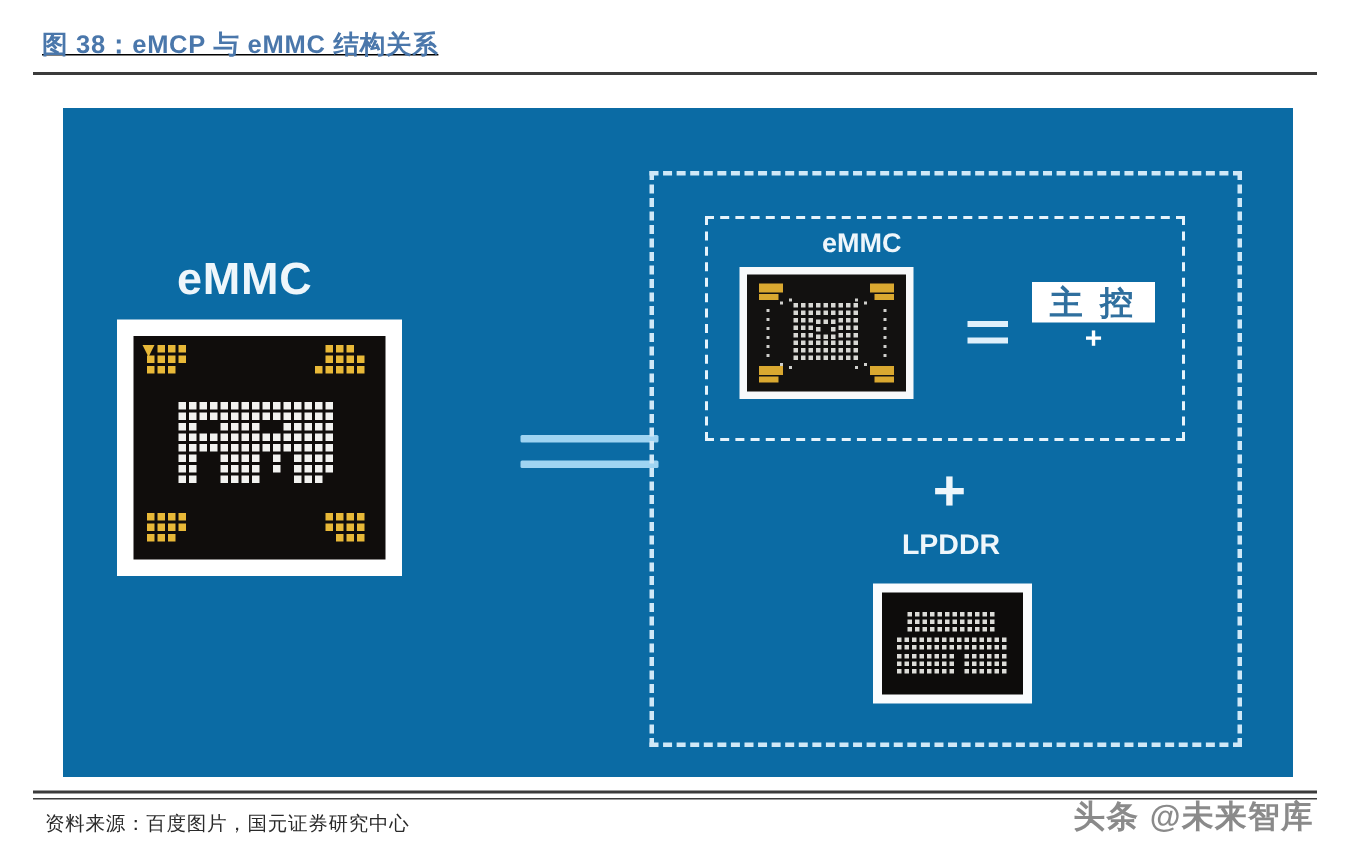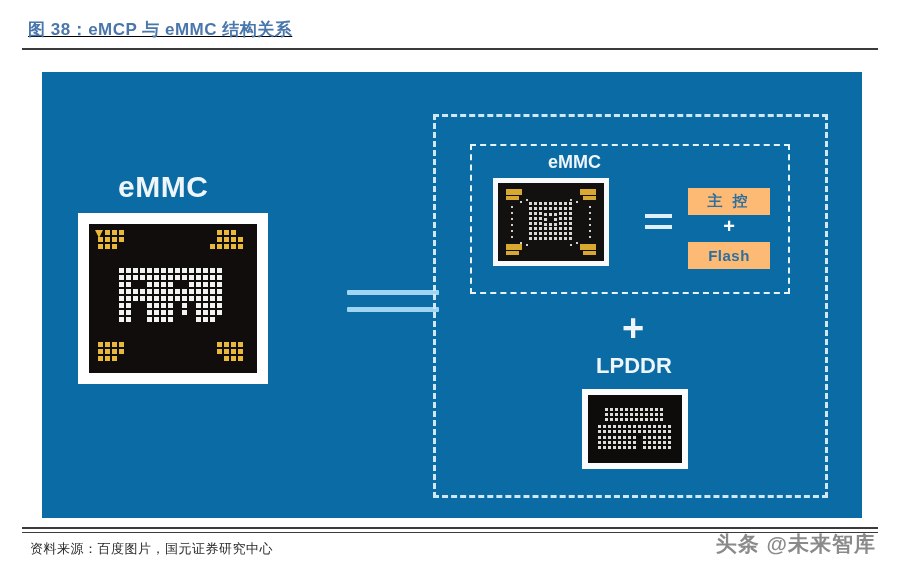--- a/index.html
+++ b/index.html
@@ -156,28 +156,29 @@
     height: 4px;
     background: #dff0fb;
   }
   .equals-small span + span { margin-top: 7px; }
 
   .stack-box {
     position: absolute;
     left: 216px;
     width: 82px;
     height: 27px;
-    background: #fdba74;
+    background: #ffffff;
     color: #2f6f9e;
-    font-size: 15px;
+    font-size: 22px;
     font-weight: bold;
     display: flex;
     align-items: center;
     justify-content: center;
     letter-spacing: 3px;
+    font-family: Liberation Serif, serif;
   }
   .stack-box.zhukong { top: 42px; }
   .stack-box.flash   { top: 96px; letter-spacing: 0.5px; }
   .stack-plus {
     position: absolute;
     left: 216px;
     top: 68px;
     width: 82px;
     height: 24px;
     color: #ffffff;
@@ -200,21 +201,21 @@
     text-align: center;
     line-height: 42px;
   }
 
   .lpddr-label {
     position: absolute;
     left: 150px;
     top: 236px;
     width: 96px;
     text-align: center;
-    font-size: 22px;
+    font-size: 19px;
     font-weight: bold;
     color: #eef6fb;
   }
   .lpddr-frame {
     position: absolute;
     left: 146px;
     top: 272px;
     width: 106px;
     height: 80px;
     background: #fafcfe;
@@ -582,21 +583,20 @@
         </div>
       </div>
 
       <div class="equals-small">
         <span></span>
         <span></span>
       </div>
 
       <div class="stack-box zhukong">主 控</div>
       <div class="stack-plus">+</div>
-      <div class="stack-box flash">Flash</div>
     </div>
 
     <div class="group-plus">+</div>
 
     <div class="lpddr-label">LPDDR</div>
     <div class="lpddr-frame">
       <div class="lpddr-die">
         <svg width="94" height="68" viewBox="0 0 94 68">
           <g fill="#dcdcd8">
 

